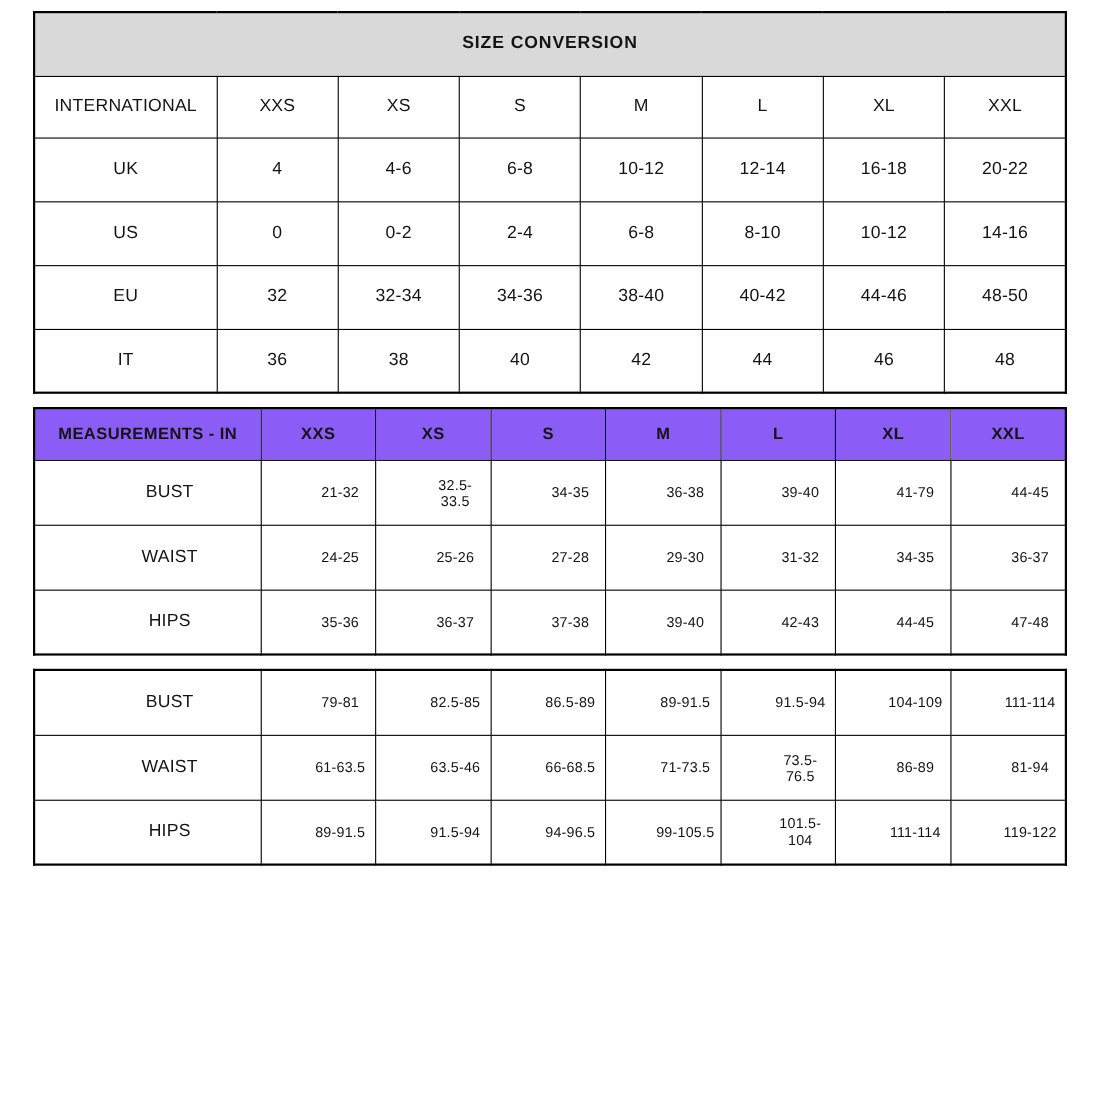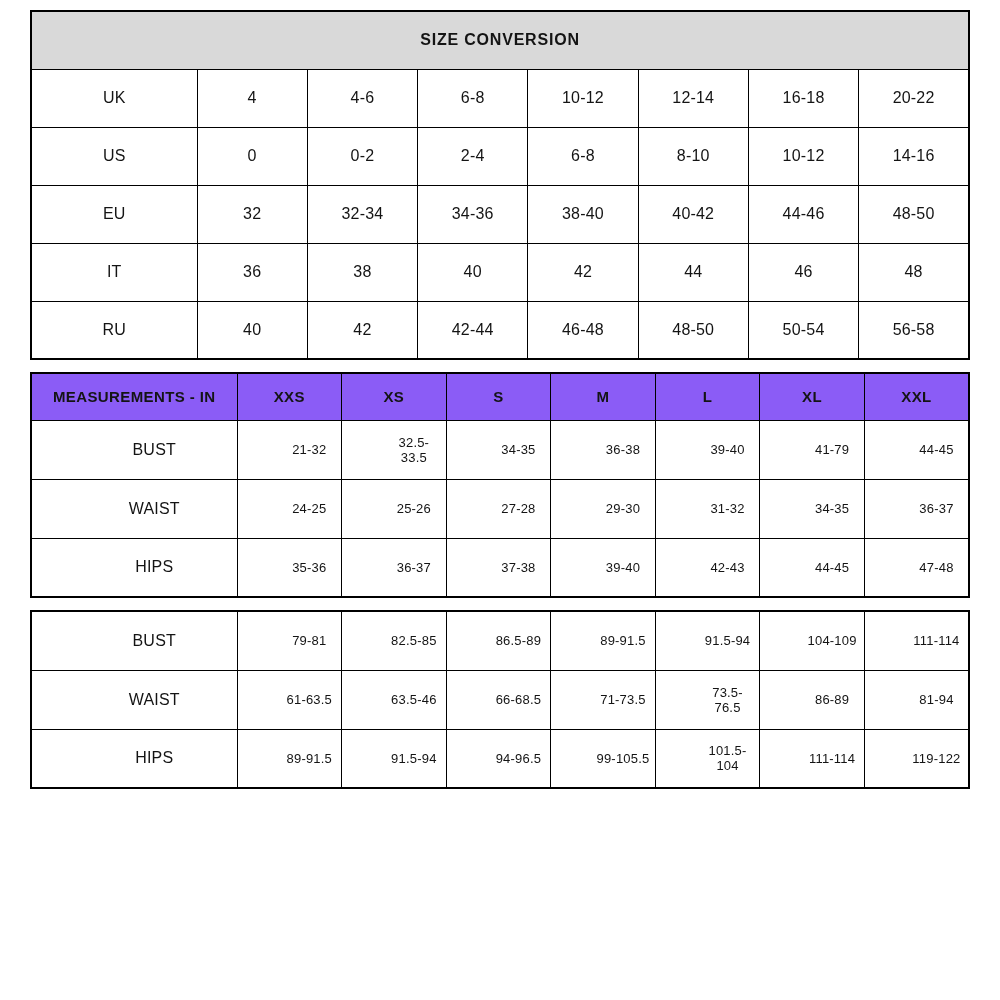--- a/index.html
+++ b/index.html
@@ -66,20 +66,30 @@
 
   <table class="t1">
     <colgroup>
         <col class="c-label">
         <col span="7">
       </colgroup>
     <tbody>
       <tr>
         <td colspan="8" class="banner">SIZE CONVERSION</td>
       </tr>
+      <tr class="head-row">
+        <td class="lab">INTERNATIONAL</td>
+        <td>XXS</td>
+        <td>XS</td>
+        <td>S</td>
+        <td>M</td>
+        <td>L</td>
+        <td>XL</td>
+        <td>XXL</td>
+      </tr>
       <tr class="data-row">
         <td class="lab">UK</td>
         <td>4</td>
         <td>4-6</td>
         <td>6-8</td>
         <td>10-12</td>
         <td>12-14</td>
         <td>16-18</td>
         <td>20-22</td>
       </tr>
@@ -105,30 +115,20 @@
       </tr>
       <tr class="data-row">
         <td class="lab">IT</td>
         <td>36</td>
         <td>38</td>
         <td>40</td>
         <td>42</td>
         <td>44</td>
         <td>46</td>
         <td>48</td>
-      </tr>
-      <tr class="data-row">
-        <td class="lab">RU</td>
-        <td>40</td>
-        <td>42</td>
-        <td>42-44</td>
-        <td>46-48</td>
-        <td>48-50</td>
-        <td>50-54</td>
-        <td>56-58</td>
       </tr>
     </tbody>
   </table>
 
   <table class="tm">
     <colgroup>
         <col class="c-label">
         <col span="7">
       </colgroup>
     <tbody>

